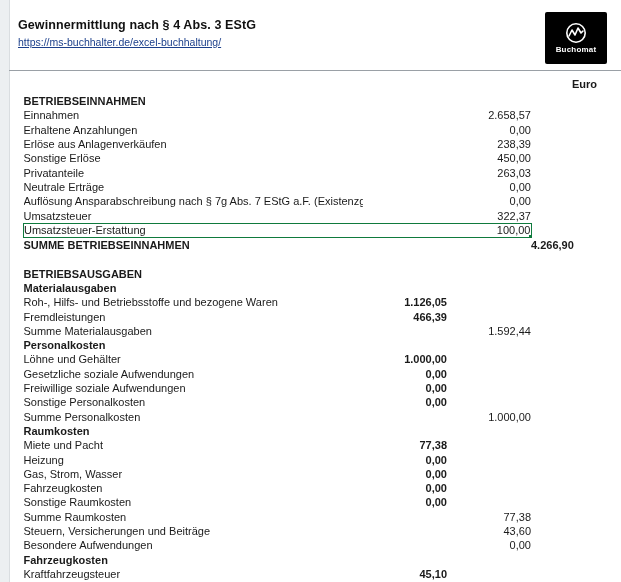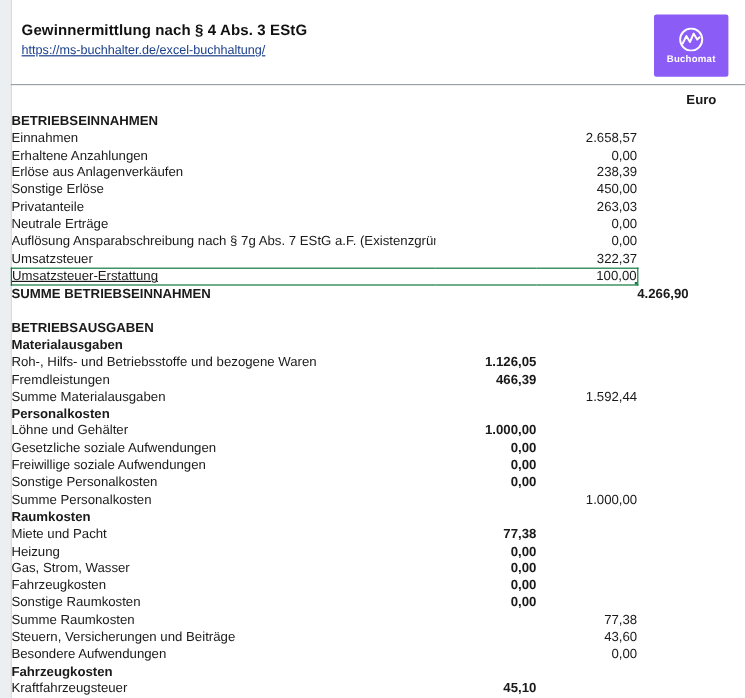--- a/index.html
+++ b/index.html
@@ -52,21 +52,21 @@
     color: #1b3f8b;
     text-decoration: underline;
     cursor: pointer;
   }
   .logo-box {
     position: absolute;
     right: 0;
     top: -6px;
     width: 62px;
     height: 52px;
-    background: #8b5cf6;
+    background: #000000;
     color: #ffffff;
     border-radius: 2px;
     display: flex;
     flex-direction: column;
     align-items: center;
     justify-content: center;
   }
   .logo-mark {
     width: 40px;
     height: 20px;
@@ -86,20 +86,21 @@
     height: 1px;
     background: #9aa0a6;
   }
   .sheet {
     position: absolute;
     left: 9px;
     top: 72px;
     right: 0;
     bottom: 0;
     padding-top: 6px;
+    padding-left: 14px;
   }
   .euro-head {
     text-align: right;
     font-weight: bold;
     font-size: 11px;
     padding-right: 24px;
     padding-bottom: 4px;
   }
   table.rows {
     width: 100%;
@@ -217,21 +218,21 @@
             <td class="c2">0,00</td>
             <td class="c3"></td>
           </tr>
           <tr>
             <td class="label ind1">Umsatzsteuer</td>
             <td class="c1"></td>
             <td class="c2">322,37</td>
             <td class="c3"></td>
           </tr>
           <tr class="sel-wrap">
-            <td class="label ind1 boxed" style="outline: none; border-top: 1.5px solid rgb(15, 122, 61); border-bottom: 1.5px solid rgb(15, 122, 61); border-left: 1.5px solid rgb(15, 122, 61); box-sizing: border-box; text-decoration: underline;">Umsatzsteuer-Erstattung</td>
+            <td class="label ind1 boxed" style="outline: none; border-top: 1.5px solid rgb(15, 122, 61); border-bottom: 1.5px solid rgb(15, 122, 61); border-left: 1.5px solid rgb(15, 122, 61); box-sizing: border-box;">Umsatzsteuer-Erstattung</td>
             <td class="c1 boxed" style="outline: none; border-top: 1.5px solid rgb(15, 122, 61); border-bottom: 1.5px solid rgb(15, 122, 61); box-sizing: border-box;"></td>
             <td class="c2 boxed" style="position: relative; outline: none; border-top: 1.5px solid rgb(15, 122, 61); border-bottom: 1.5px solid rgb(15, 122, 61); border-right: 1.5px solid rgb(15, 122, 61); box-sizing: border-box;">100,00<div class="sel-handle"></div></td>
             <td class="c3"></td>
           </tr>
           <tr>
             <td class="label ind0 bold">SUMME BETRIEBSEINNAHMEN</td>
             <td class="c1"></td>
             <td class="c2"></td>
             <td class="c3 bold">4.266,90</td>
           </tr>

